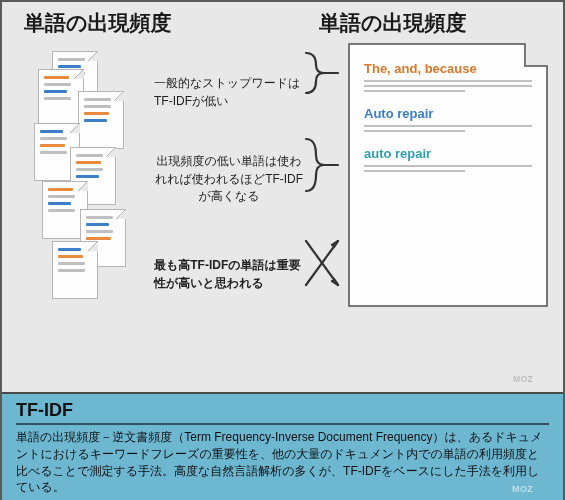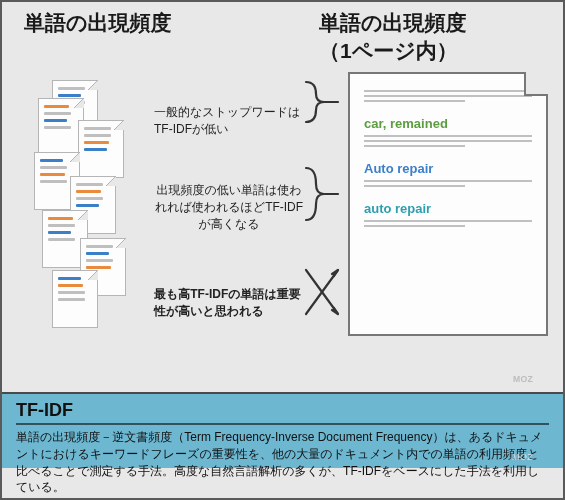--- a/index.html
+++ b/index.html
@@ -26,38 +26,37 @@
   .bigdoc .dogear { position: absolute; top: -2px; right: -2px; width: 24px; height: 24px; background: #e8e8e8; border-left: 2px solid #777; border-bottom: 2px solid #777; }
   .phrase { font-size: 13px; font-weight: 700; margin-bottom: 4px; }
   .rule { height: 2px; background: #c0c0c0; margin-bottom: 3px; }
   .rule.sh { width: 60%; }
   .block { margin-bottom: 14px; }
   .c-orange { color: #d9782b; }
   .c-green { color: #5a9e3f; }
   .c-blue { color: #3b7fc9; }
   .c-teal { color: #2f9faf; }
   .logo { position: absolute; right: 10px; bottom: 6px; width: 40px; height: 14px; }
-  .bottom { height: 76px; background: #6db7d1; border-top: 2px solid #4a4a4a; padding: 6px 14px 8px; position: relative; }
+  .bottom { height: 108px; background: #6db7d1; border-top: 2px solid #4a4a4a; padding: 6px 14px 8px; position: relative; }
   .bt-title { font-size: 18px; font-weight: 700; color: #111; border-bottom: 2px solid rgba(0,0,0,.55); padding-bottom: 2px; margin-bottom: 4px; }
   .bt-body { font-size: 12px; color: #111; line-height: 1.4; }
   .logo2 { position: absolute; right: 8px; bottom: 4px; width: 44px; height: 14px; }
 </style>
 </head>
 <body>
 
 <div class="frame">
   <div class="top">
 
     <div class="headings">
       <div class="h-left">
         <span>単語の出現頻度</span><br>
       </div>
       <div class="h-right">
         <span>単語の出現頻度</span><br>
-        <span>（1ページ内）</span>
       </div>
     </div>
 
     <div class="graphic">
 
       <div class="docs">
         <div class="minidoc" style="left:22px;top:0;">
             <div class="fold"></div>
             <div class="ln g"></div>
             <div class="ln b"></div>
@@ -134,26 +133,21 @@
           <line x1="4" y1="242" x2="36" y2="198"></line>
           <polyline points="30,238 36,242 32,236" fill="#333"></polyline>
           <polyline points="30,202 36,198 32,204" fill="#333"></polyline>
         </g>
       </svg>
 
       <div class="bigdoc">
         <div class="dogear"></div>
 
         <div class="block">
-          <div class="rule"></div>
-            <div class="rule"></div>
-            <div class="rule sh"></div>
-        </div>
-        <div class="block">
-          <div class="phrase c-green">car, remained</div>
+          <div class="phrase c-orange">The, and, because</div>
           <div class="rule"></div>
             <div class="rule"></div>
             <div class="rule sh"></div>
         </div>
         <div class="block">
           <div class="phrase c-blue">Auto repair</div>
           <div class="rule"></div>
             <div class="rule sh"></div>
         </div>
         <div class="block" style="margin-bottom:0">

